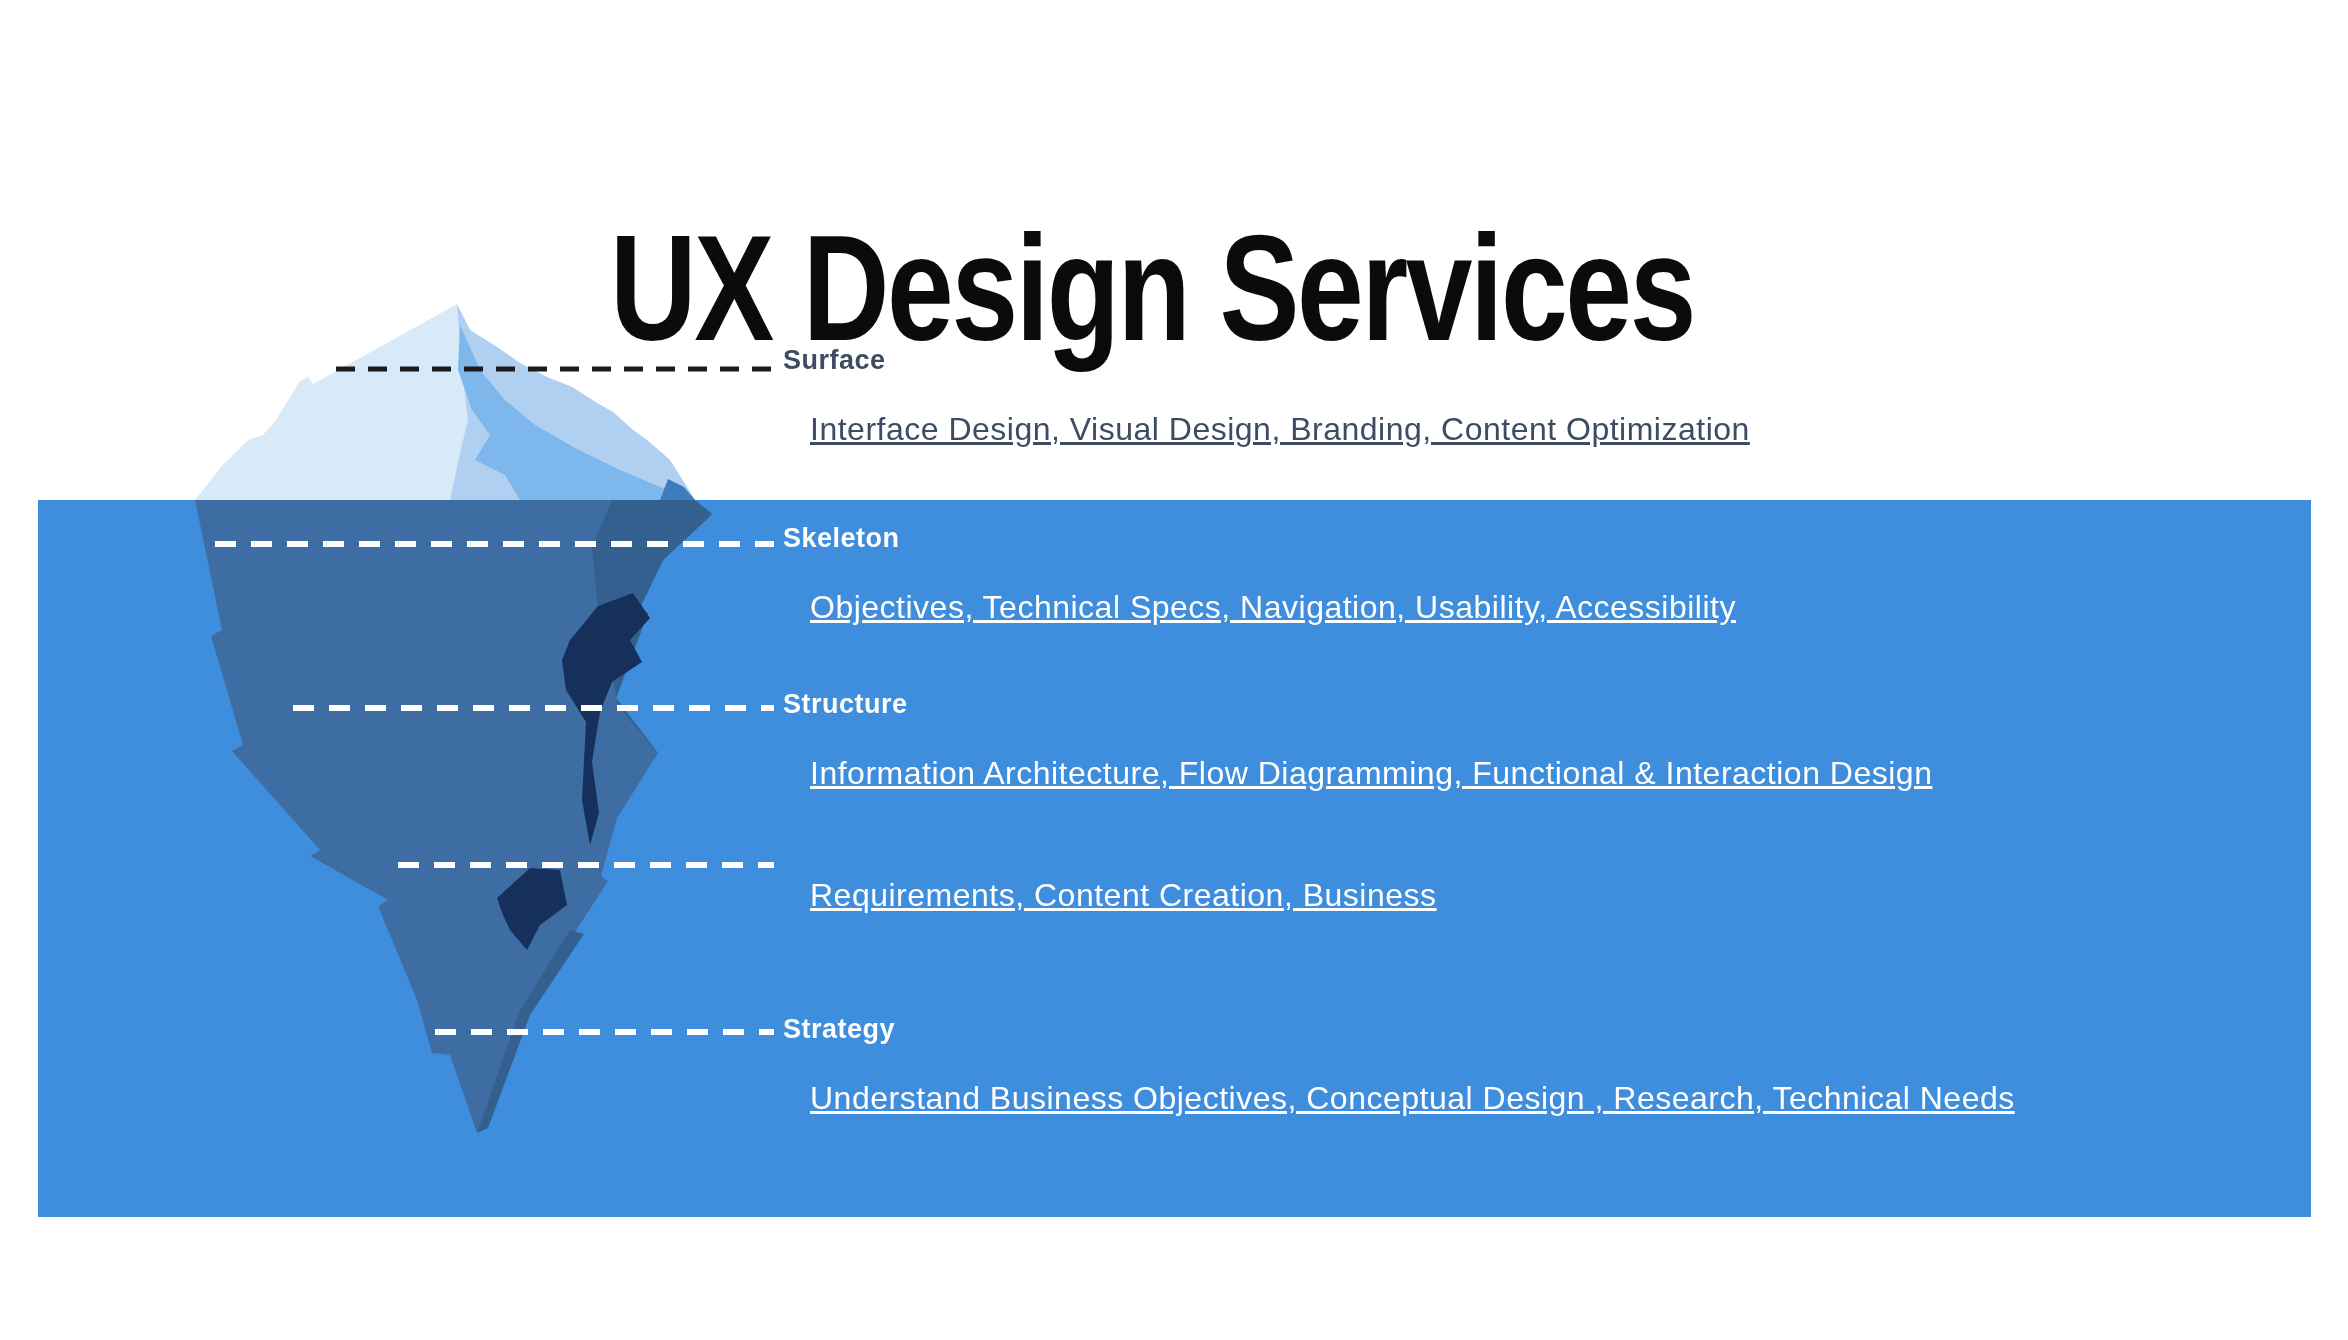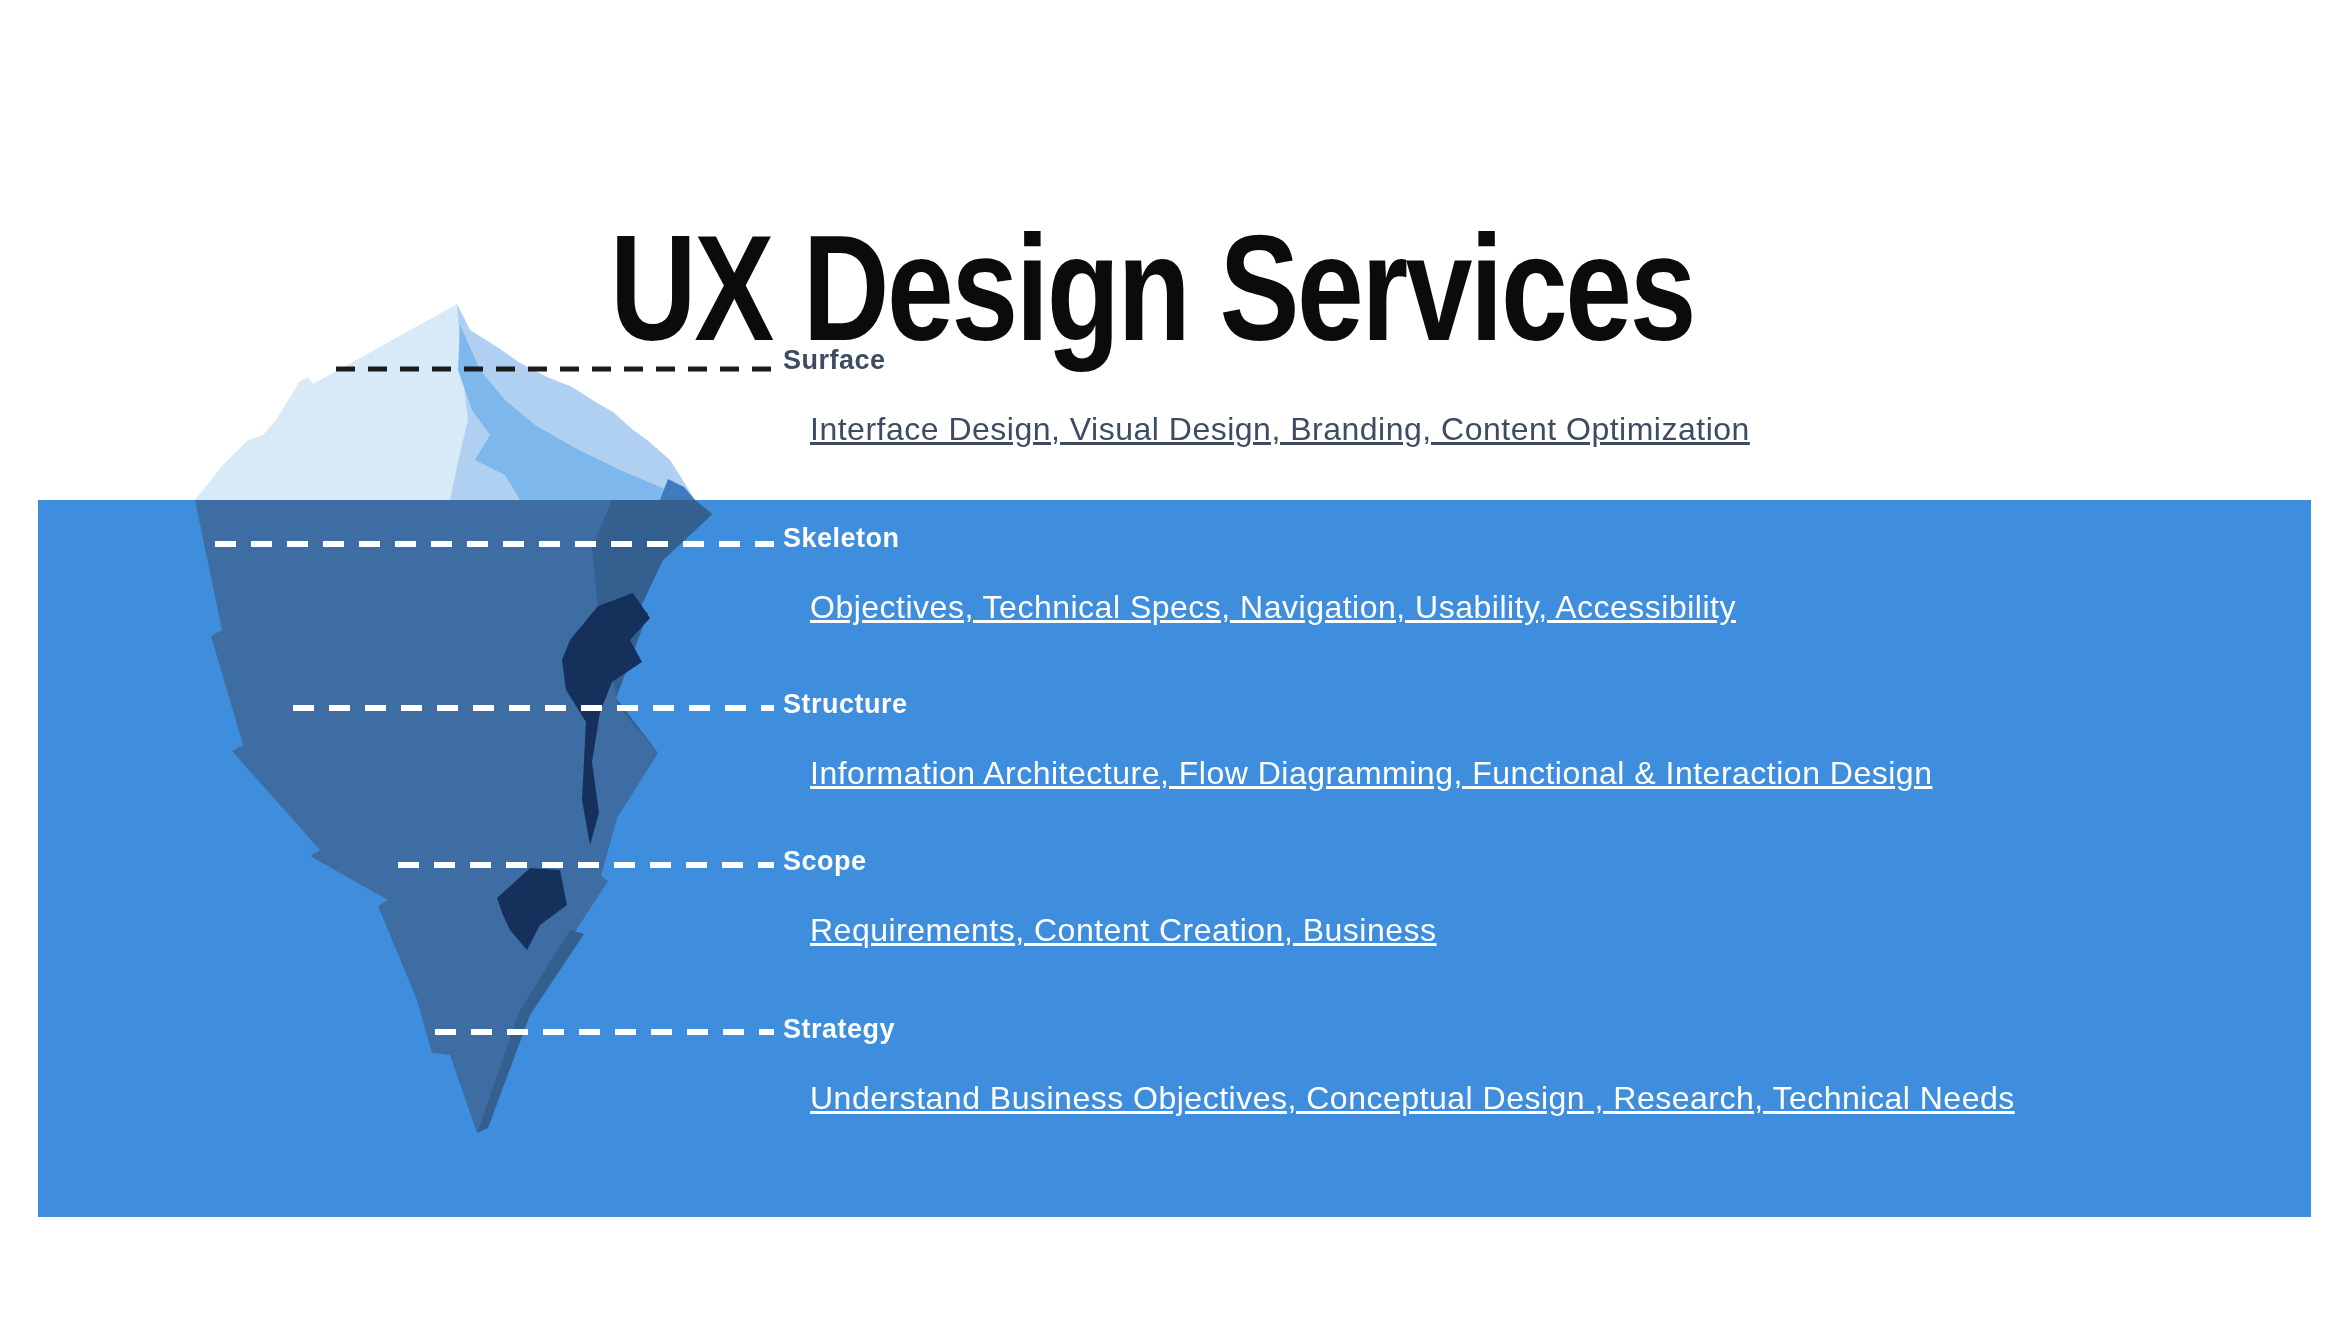--- a/index.html
+++ b/index.html
@@ -122,21 +122,20 @@
     <div class="level-name">Skeleton</div>
     <div class="level-services">Objectives, Technical Specs, Navigation, Usability, Accessibility</div>
   </div>
 
   <div class="level level-light lv-structure">
     <div class="level-name">Structure</div>
     <div class="level-services">Information Architecture, Flow Diagramming, Functional &amp; Interaction Design</div>
   </div>
 
   <div class="level level-light lv-scope">
-    <div class="level-name">Scope</div>
     <div class="level-services">Requirements, Content Creation, Business</div>
   </div>
 
   <div class="level level-light lv-strategy">
     <div class="level-name">Strategy</div>
     <div class="level-services">Understand Business Objectives, Conceptual Design , Research, Technical Needs</div>
   </div>
 
 </div>
 

